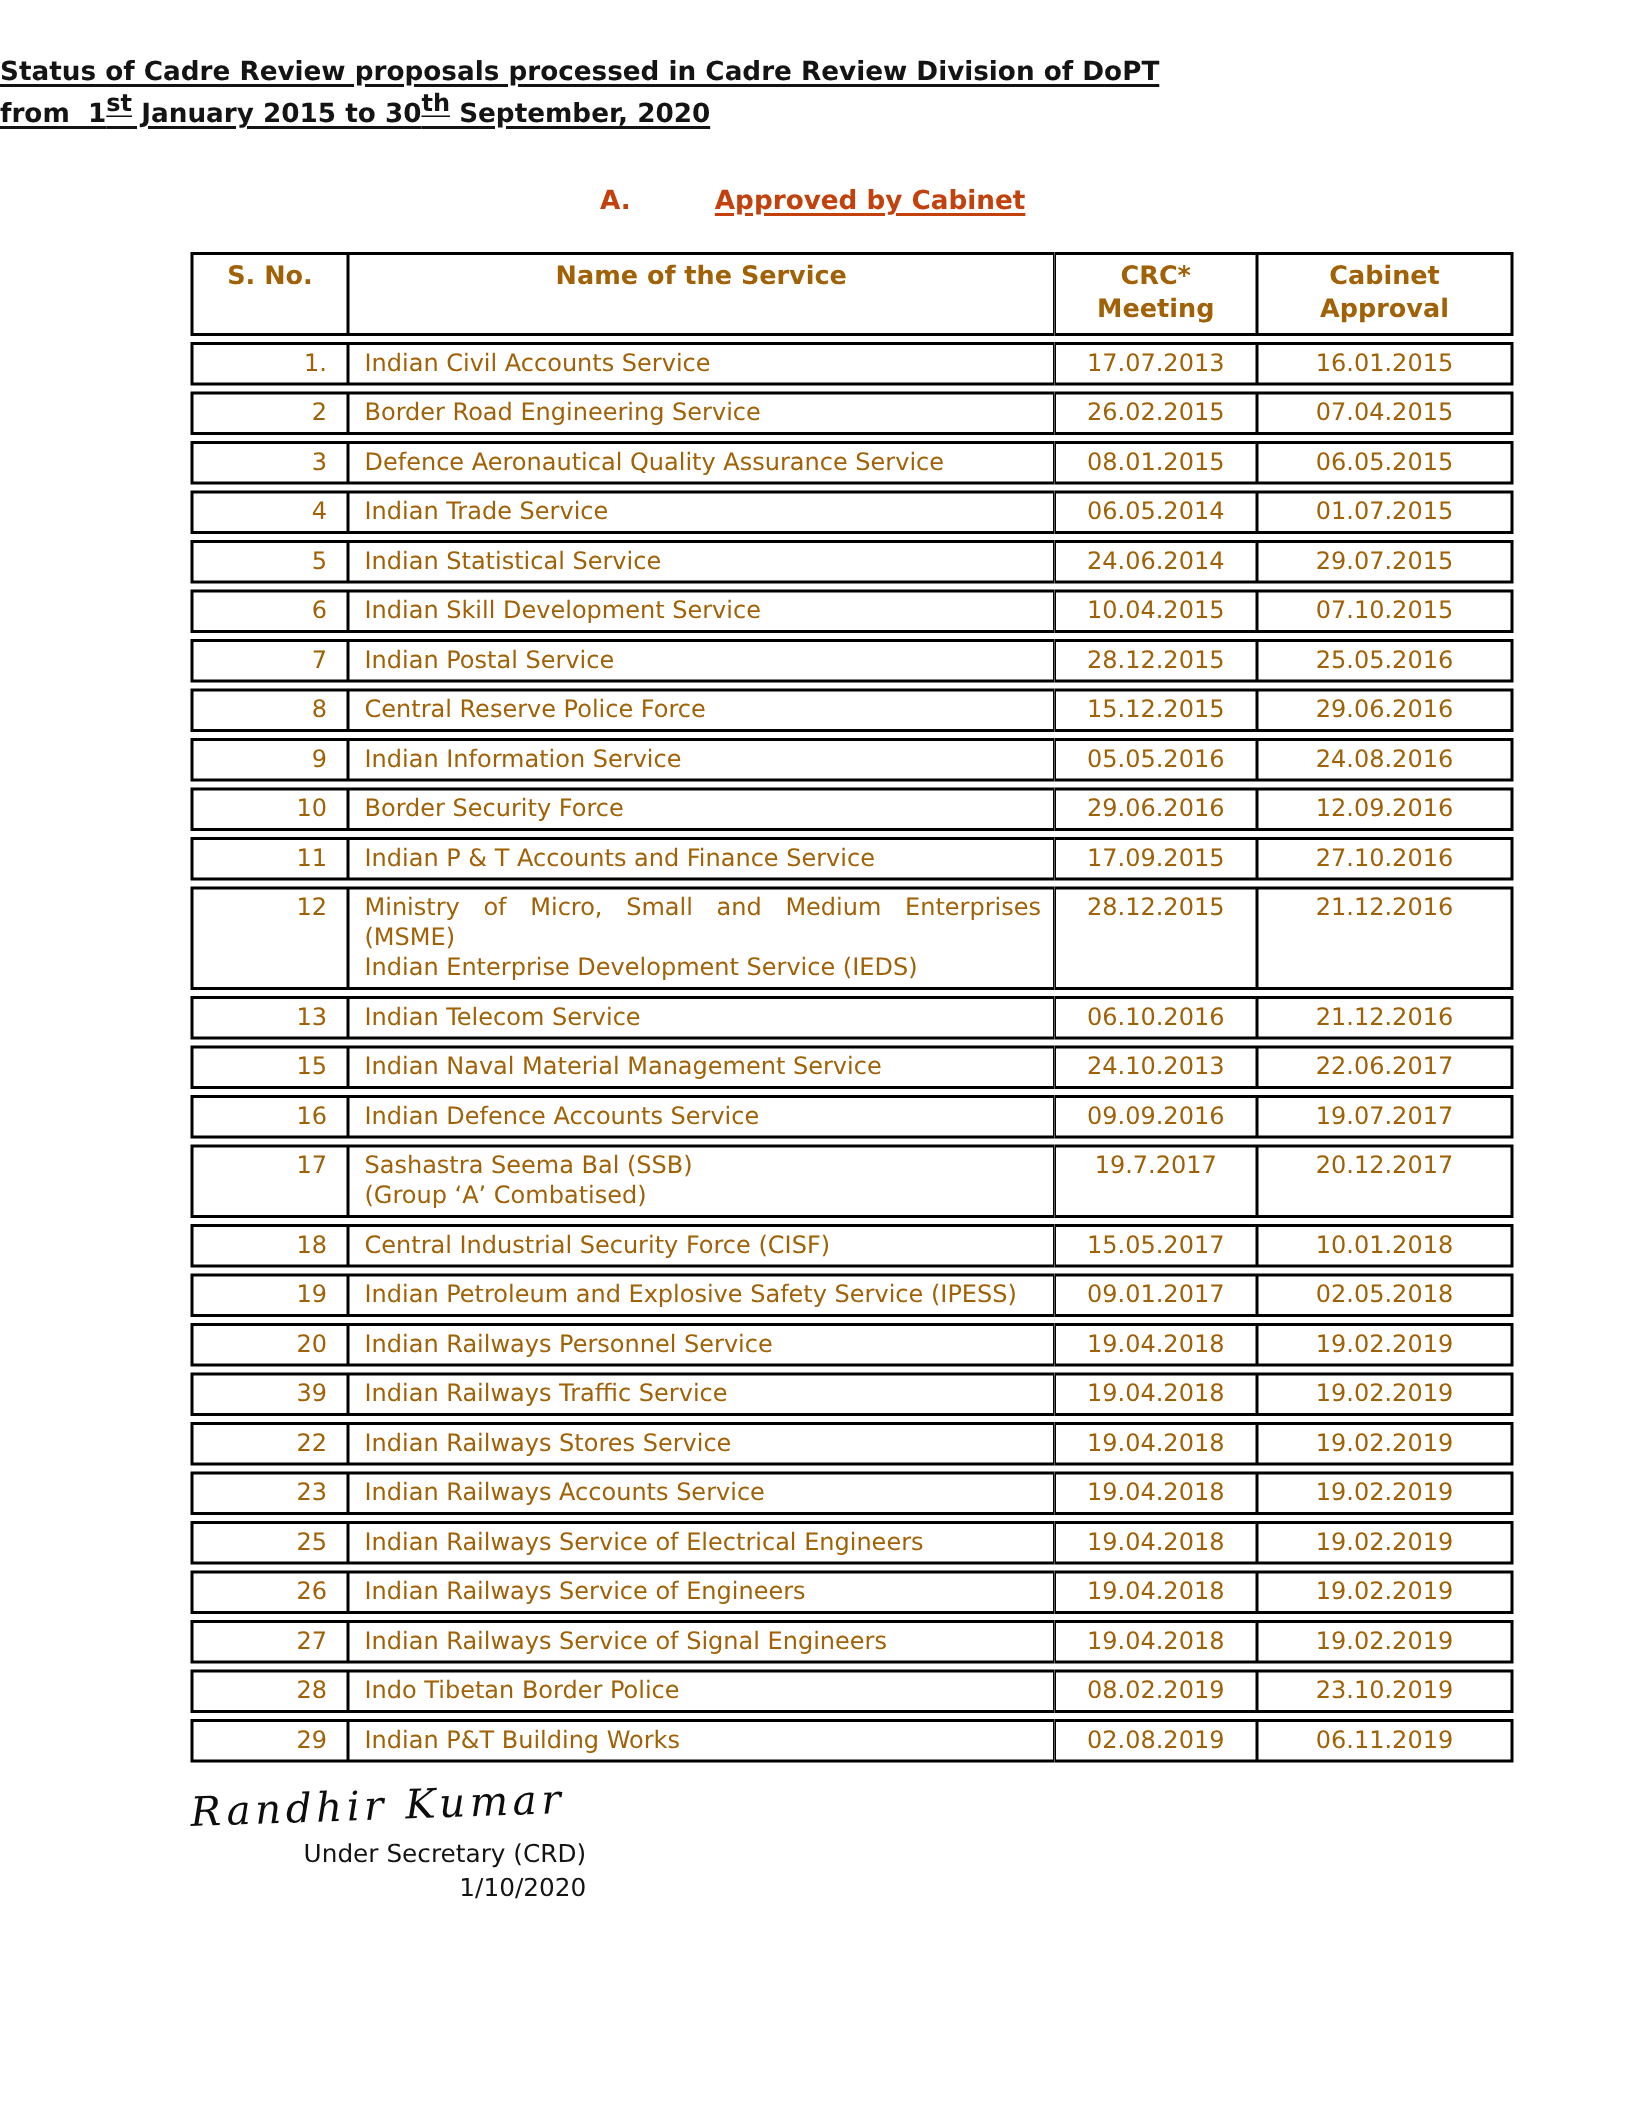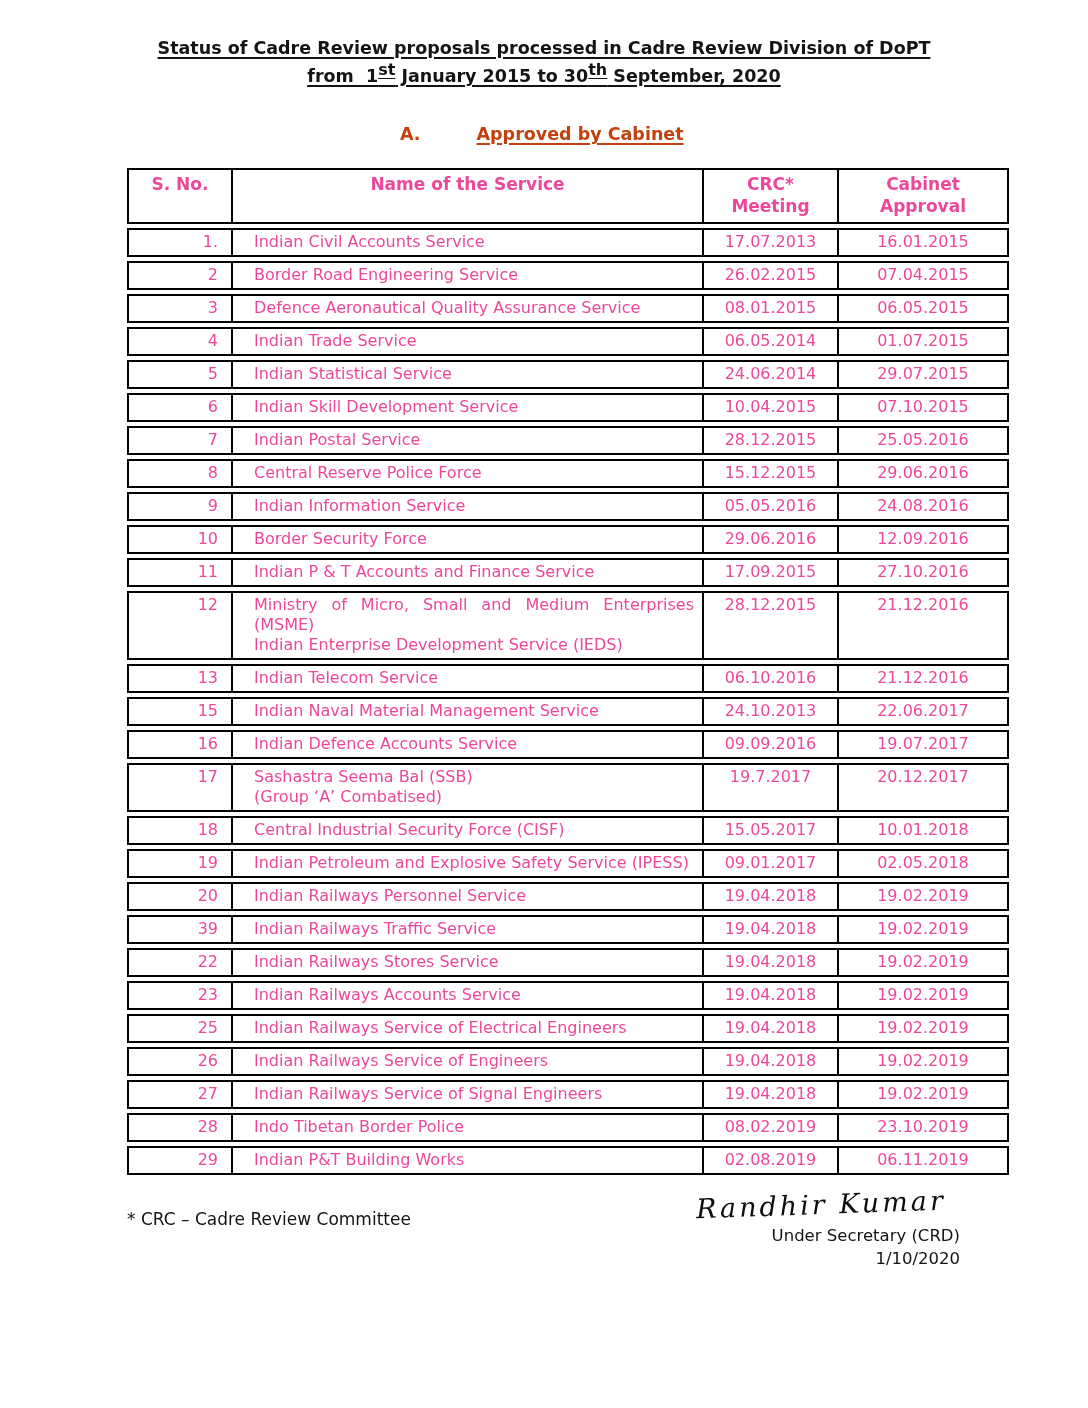--- a/index.html
+++ b/index.html
@@ -9,21 +9,20 @@
     background: #ffffff;
     color: #111111;
     font-family: "DejaVu Sans", "Liberation Sans", sans-serif;
     overflow: hidden;
   }
   .page { position: relative; width: 1088px; height: 1408px; }
 
   
   .doc-title {
     padding-top: 34px;
-    text-align: center;
     font-weight: bold;
     font-size: 17.5px;
     line-height: 28px;
     color: #141414;
   }
   .doc-title .u {
     text-decoration: underline;
     text-decoration-thickness: 2px;
     text-underline-offset: 3px;
   }
@@ -46,21 +45,21 @@
 
   
   table.cadre-table {
     margin: 20px 0 0 127px;
     width: 882px;
     table-layout: fixed;
     border-collapse: separate;
     border-spacing: 0 4px;
     font-size: 16px;
     line-height: 1.25;
-    color: #ec4899;
+    color: #a16207;
   }
   col.c-sno { width: 105px; }
   col.c-name { width: 471px; }
   col.c-crc { width: 135px; }
   col.c-cab { width: 171px; }
 
   th, td {
     border: 2px solid #000;
     border-left-width: 1px;
     border-right-width: 1px;
@@ -73,21 +72,21 @@
   th {
     font-weight: bold;
     font-size: 17px;
     text-align: center;
     white-space: pre-line;
     padding: 3px 4px 5px;
     line-height: 22px;
   }
   td { padding: 2px 6px 3px; }
   td.sno  { text-align: right; padding-right: 13px; }
-  td.name { text-align: justify; white-space: pre-line; padding-left: 21px; padding-right: 8px; }
+  td.name { text-align: justify; white-space: pre-line; padding-left: 10px; padding-right: 8px; }
   td.crc, td.cab { text-align: center; }
   tr.tall td { padding-bottom: 22px; }
 
   
   .footer-row {
     display: flex;
     justify-content: space-between;
     align-items: flex-start;
     margin: 14px 128px 0 127px;
   }
@@ -296,21 +295,20 @@
         <tr>
       <td class="sno">29</td>
       <td class="name">Indian P&amp;T Building Works</td>
       <td class="crc">02.08.2019</td>
       <td class="cab">06.11.2019</td>
     </tr>
       </tbody>
   </table>
 
   <div class="footer-row">
-    <div class="footnote">* CRC – Cadre Review Committee</div>
     <div class="sign-block">
       <div class="signature">Randhir Kumar</div>
       <div class="designation">Under Secretary (CRD)</div>
       <div class="sign-date">1/10/2020</div>
     </div>
   </div>
 
 </div>
 
 </body></html>

